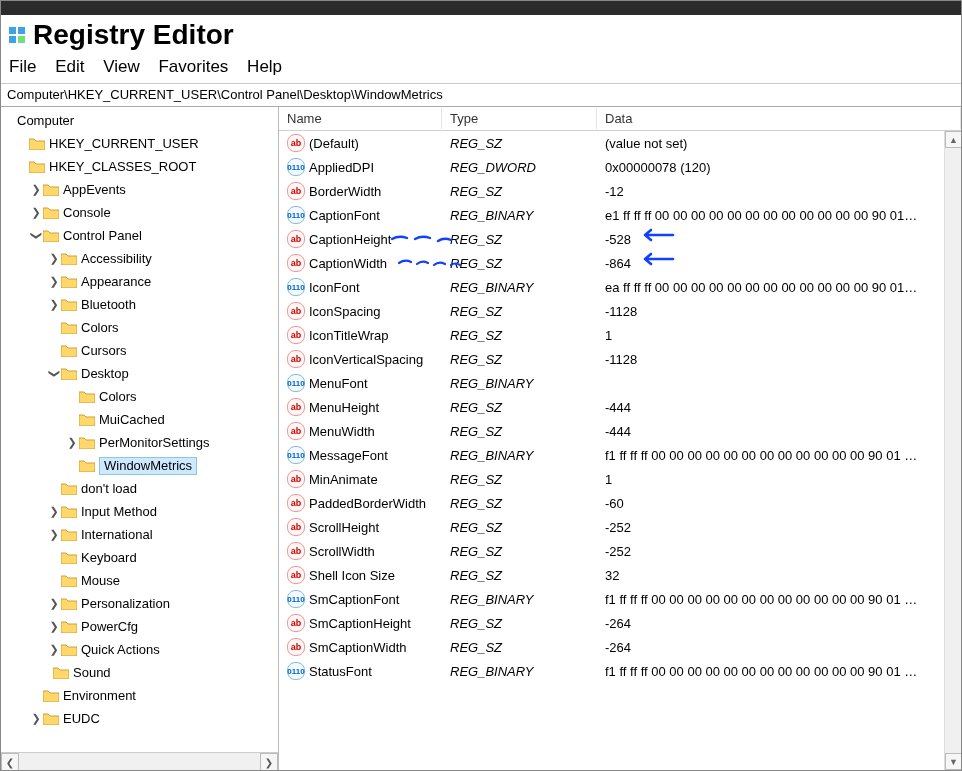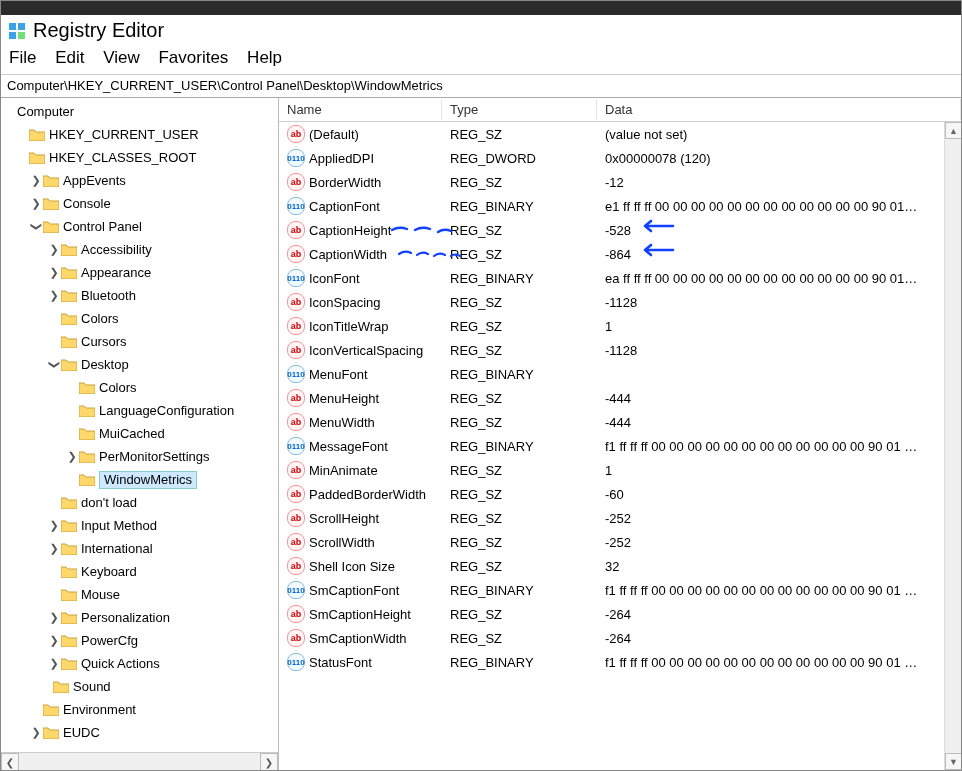--- a/index.html
+++ b/index.html
@@ -2,21 +2,21 @@
 <html><head>
 <meta charset="utf-8">
 <style>
   * { box-sizing: border-box; }
   html, body { margin:0; padding:0; font-family: "Segoe UI", Arial, sans-serif; font-size:13px; color:#000; background:#fff; }
   .window { width:962px; height:771px; border:1px solid #888; display:flex; flex-direction:column; background:#fff; position:relative;}
   .darkbar { height:14px; background:#2b2b2b; }
   .titlebar { display:flex; align-items:center; padding:4px 8px 2px 8px; }
   .titlebar .app-icon { width:16px; height:16px; margin-right:8px; display:inline-block;}
   .app-icon svg { display:block;}
-  .title-text { font-size:20px; font-weight:400;}
+  .title-text { font-size:28px; font-weight:700;}
   .menubar { padding:4px 8px 6px 8px; font-size:17px; border-bottom:1px solid #ccc; }
   .menubar span { margin-right:14px; cursor:default; }
   .addressbar { padding:3px 8px 4px 6px; font-size:13px; border-bottom:1px solid #aaa; background:#fff;}
   .body { flex:1; display:flex; min-height:0; }
   .tree { width:278px; border-right:1px solid #bbb; overflow:auto; position:relative;}
   .tree-inner { padding:2px 0 2px 0;}
   .tree-row { display:flex; align-items:center; height:23px; white-space:nowrap; cursor:default;}
   .tree-row .expander { width:14px; text-align:center; color:#555; font-size:11px; display:inline-block;}
   .tree-row .folder { width:16px; height:14px; margin-right:4px; display:inline-flex; align-items:center;}
   .folder svg { display:block;}
@@ -25,21 +25,21 @@
   .list { flex:1; overflow:hidden; display:flex; flex-direction:column; }
   .list-header { display:flex; border-bottom:1px solid #d0d0d0; font-size:13px; color:#333; height:24px; align-items:center; }
   .list-header div { padding:3px 8px; border-right:1px solid #e4e4e4; }
   .col-name { width:163px; }
   .col-type { width:155px;}
   .col-data { flex:1; }
   .list-body { flex:1; overflow:auto; position:relative;}
   .row { display:flex; align-items:center; height:24px; font-size:13px;}
   .row .cell { padding:0 8px; overflow:hidden; white-space:nowrap;}
   .row .c-name { width:163px; display:flex; align-items:center; gap:4px;}
-  .row .c-type { width:155px;}
+  .row .c-type { width:155px;font-style:italic;}
   .row .c-data { flex:1; overflow:hidden; text-overflow:ellipsis;}
   .value-icon { width:18px; height:18px; display:inline-flex; align-items:center; justify-content:center; font-size:9px; font-weight:bold; border:1px solid; border-radius:8px;}
   .value-icon.sz { color:#c00; border-color:#e99; background:#fff5f5;}
   .value-icon.bin { color:#06c; border-color:#8bd; background:#f2f9ff; font-size:8px;}
   .hscroll { height:18px; border-top:1px solid #ccc; background:#f0f0f0; position:relative;}
   .hscroll .arrow { position:absolute; top:0; width:18px; height:18px; display:flex; align-items:center; justify-content:center; font-size:10px; color:#555; border:1px solid #bbb; background:#f6f6f6;}
   .hscroll .arrow.left { left:0;}
   .hscroll .arrow.right { right:0;}
   .annot { position:absolute; pointer-events:none; }
   .list-scroll-stub { position:absolute; right:0; top:0; bottom:0; width:17px; background:#f0f0f0; border-left:1px solid #ddd;}
@@ -189,29 +189,20 @@
             </span>
             <span class="lbl">Colors</span>
           </div>
         <div class="tree-row" style="padding-left:64px">
             <span class="expander"></span>
             <span class="folder">
               <svg width="16" height="13">
                 <path d="M0 2h5l2 2h9v9H0z" fill="#ffd76a" stroke="#caa23a"></path>
               </svg>
             </span>
-            <span class="lbl">LanguageConfiguration</span>
-          </div>
-        <div class="tree-row" style="padding-left:64px">
-            <span class="expander"></span>
-            <span class="folder">
-              <svg width="16" height="13">
-                <path d="M0 2h5l2 2h9v9H0z" fill="#ffd76a" stroke="#caa23a"></path>
-              </svg>
-            </span>
             <span class="lbl">MuiCached</span>
           </div>
         <div class="tree-row" style="padding-left:64px">
             <span class="expander">❯</span>
             <span class="folder">
               <svg width="16" height="13">
                 <path d="M0 2h5l2 2h9v9H0z" fill="#ffd76a" stroke="#caa23a"></path>
               </svg>
             </span>
             <span class="lbl">PerMonitorSettings</span>

